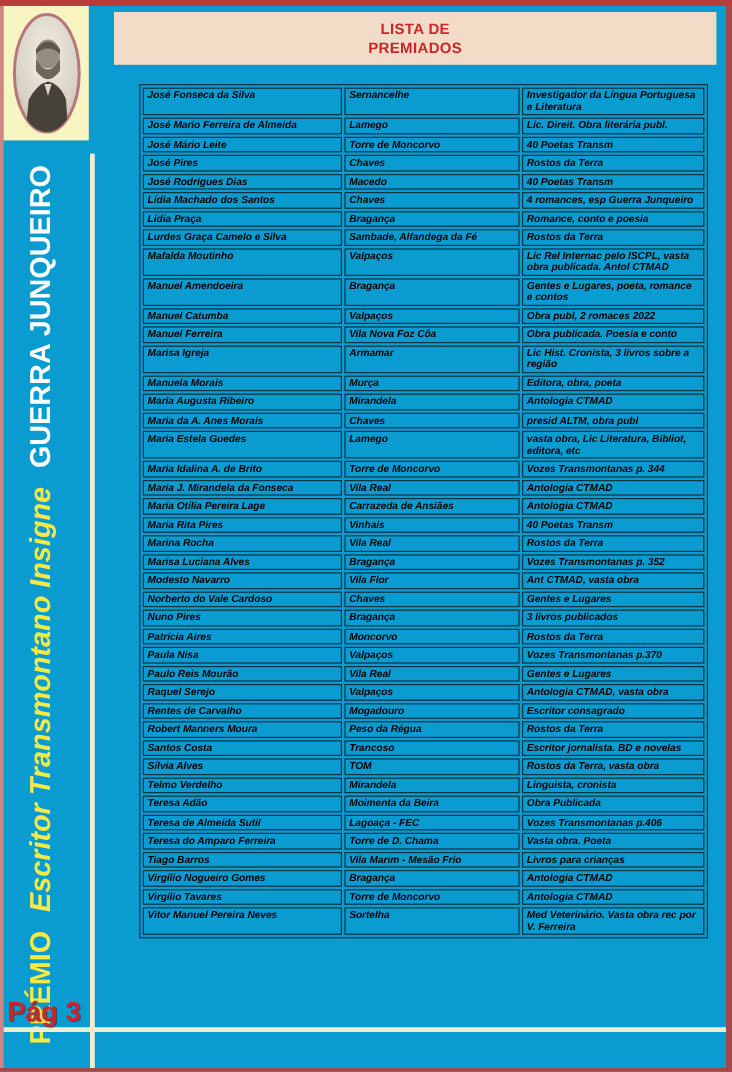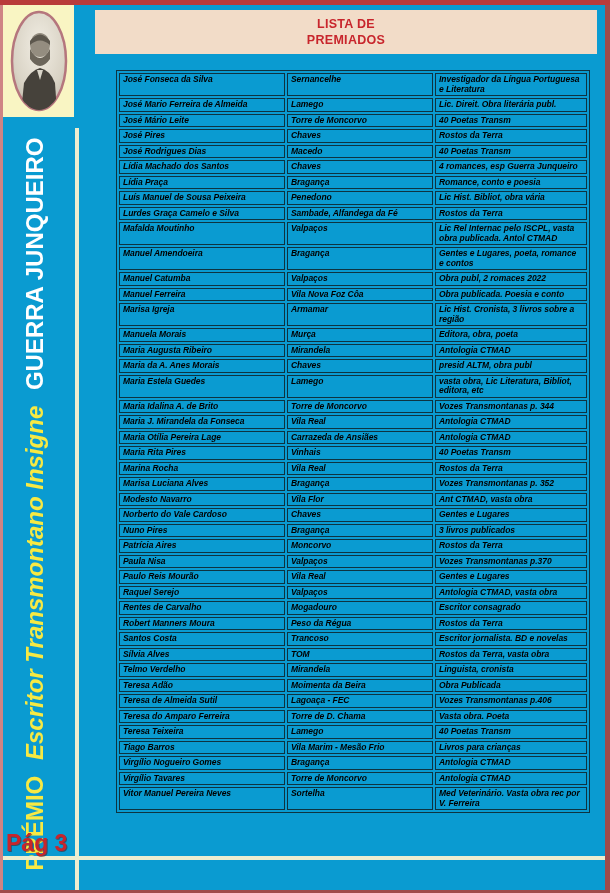--- a/index.html
+++ b/index.html
@@ -130,25 +130,20 @@
         <td>Lídia Machado dos Santos</td>
         <td>Chaves</td>
         <td>4 romances, esp Guerra Junqueiro</td>
       </tr>
       <tr>
         <td>Lídia Praça</td>
         <td>Bragança</td>
         <td>Romance, conto e poesia</td>
       </tr>
       <tr>
-        <td>Luís Manuel de Sousa Peixeira</td>
-        <td>Penedono</td>
-        <td>Lic Hist. Bibliot, obra vária</td>
-      </tr>
-      <tr>
         <td>Lurdes Graça Camelo e Silva</td>
         <td>Sambade, Alfandega da Fé</td>
         <td>Rostos da Terra</td>
       </tr>
       <tr>
         <td>Mafalda Moutinho</td>
         <td>Valpaços</td>
         <td>Lic Rel Internac pelo ISCPL, vasta obra publicada. Antol CTMAD</td>
       </tr>
       <tr>
@@ -290,25 +285,20 @@
         <td>Teresa de Almeida Sutil</td>
         <td>Lagoaça - FEC</td>
         <td>Vozes Transmontanas p.406</td>
       </tr>
       <tr>
         <td>Teresa do Amparo Ferreira</td>
         <td>Torre de D. Chama</td>
         <td>Vasta obra. Poeta</td>
       </tr>
       <tr>
-        <td>Teresa Teixeira</td>
-        <td>Lamego</td>
-        <td>40 Poetas Transm</td>
-      </tr>
-      <tr>
         <td>Tiago Barros</td>
         <td>Vila Marim - Mesão Frio</td>
         <td>Livros para crianças</td>
       </tr>
       <tr>
         <td>Virgílio Nogueiro Gomes</td>
         <td>Bragança</td>
         <td>Antologia CTMAD</td>
       </tr>
       <tr>

